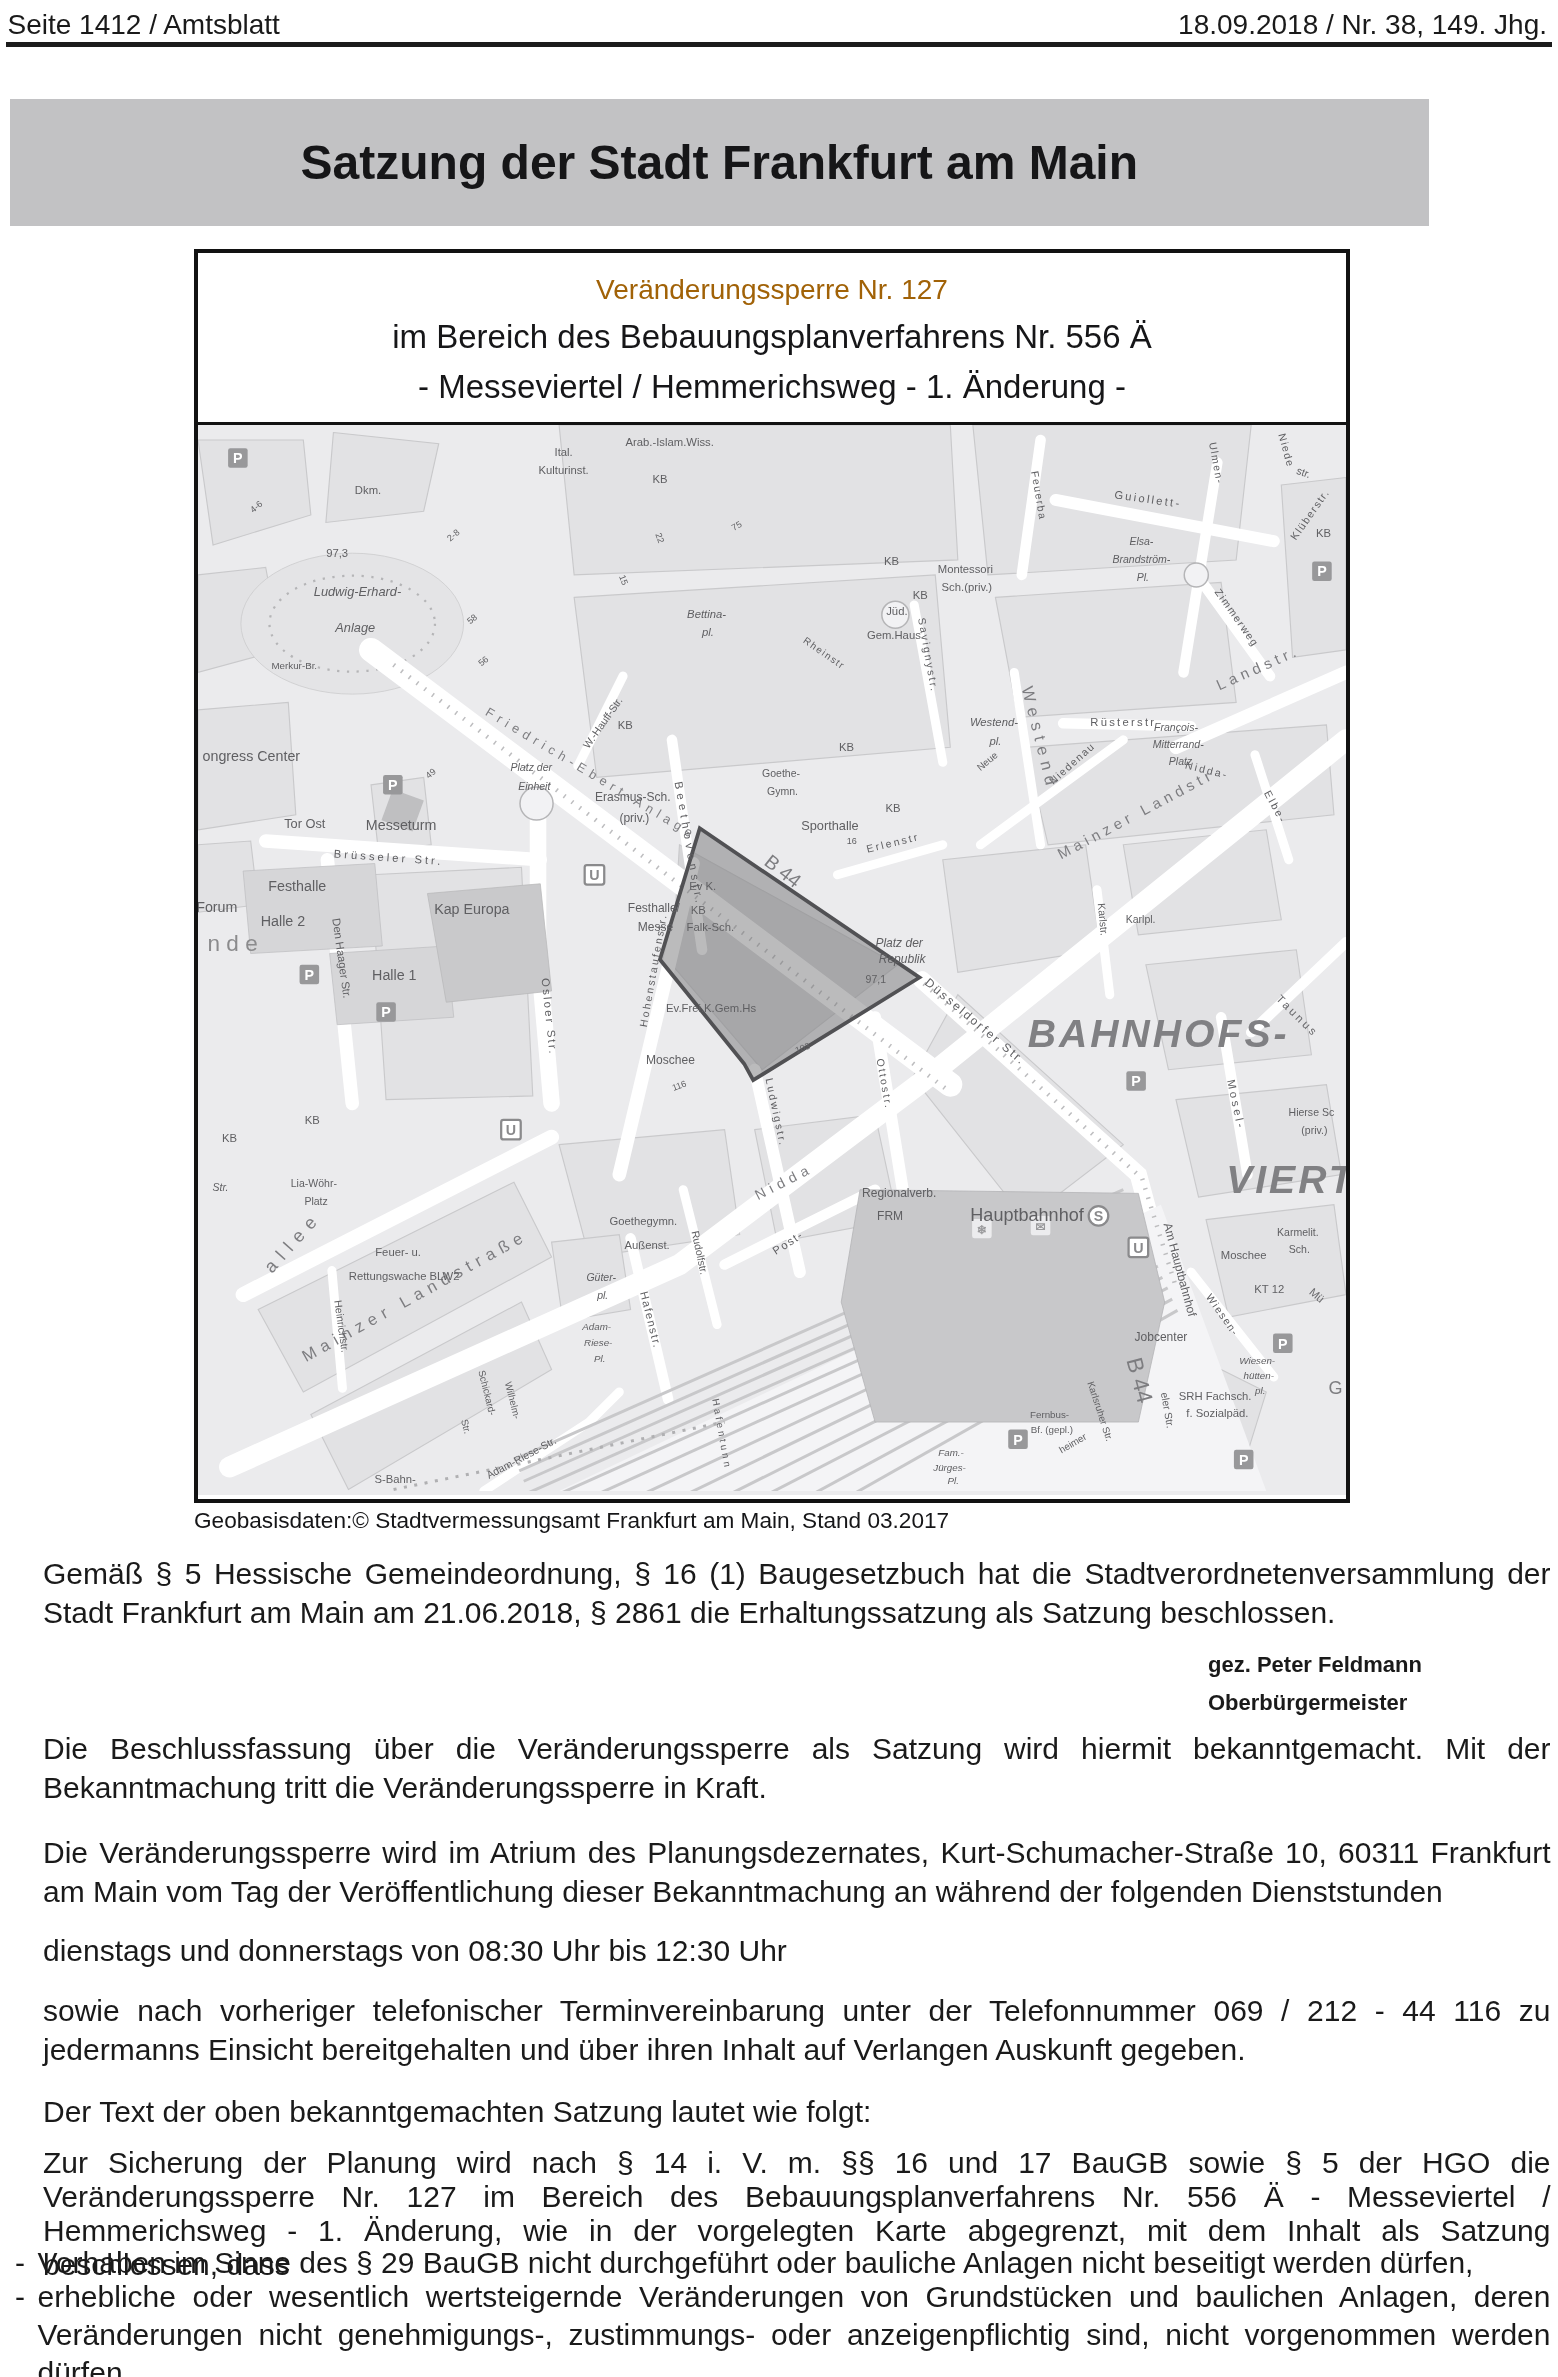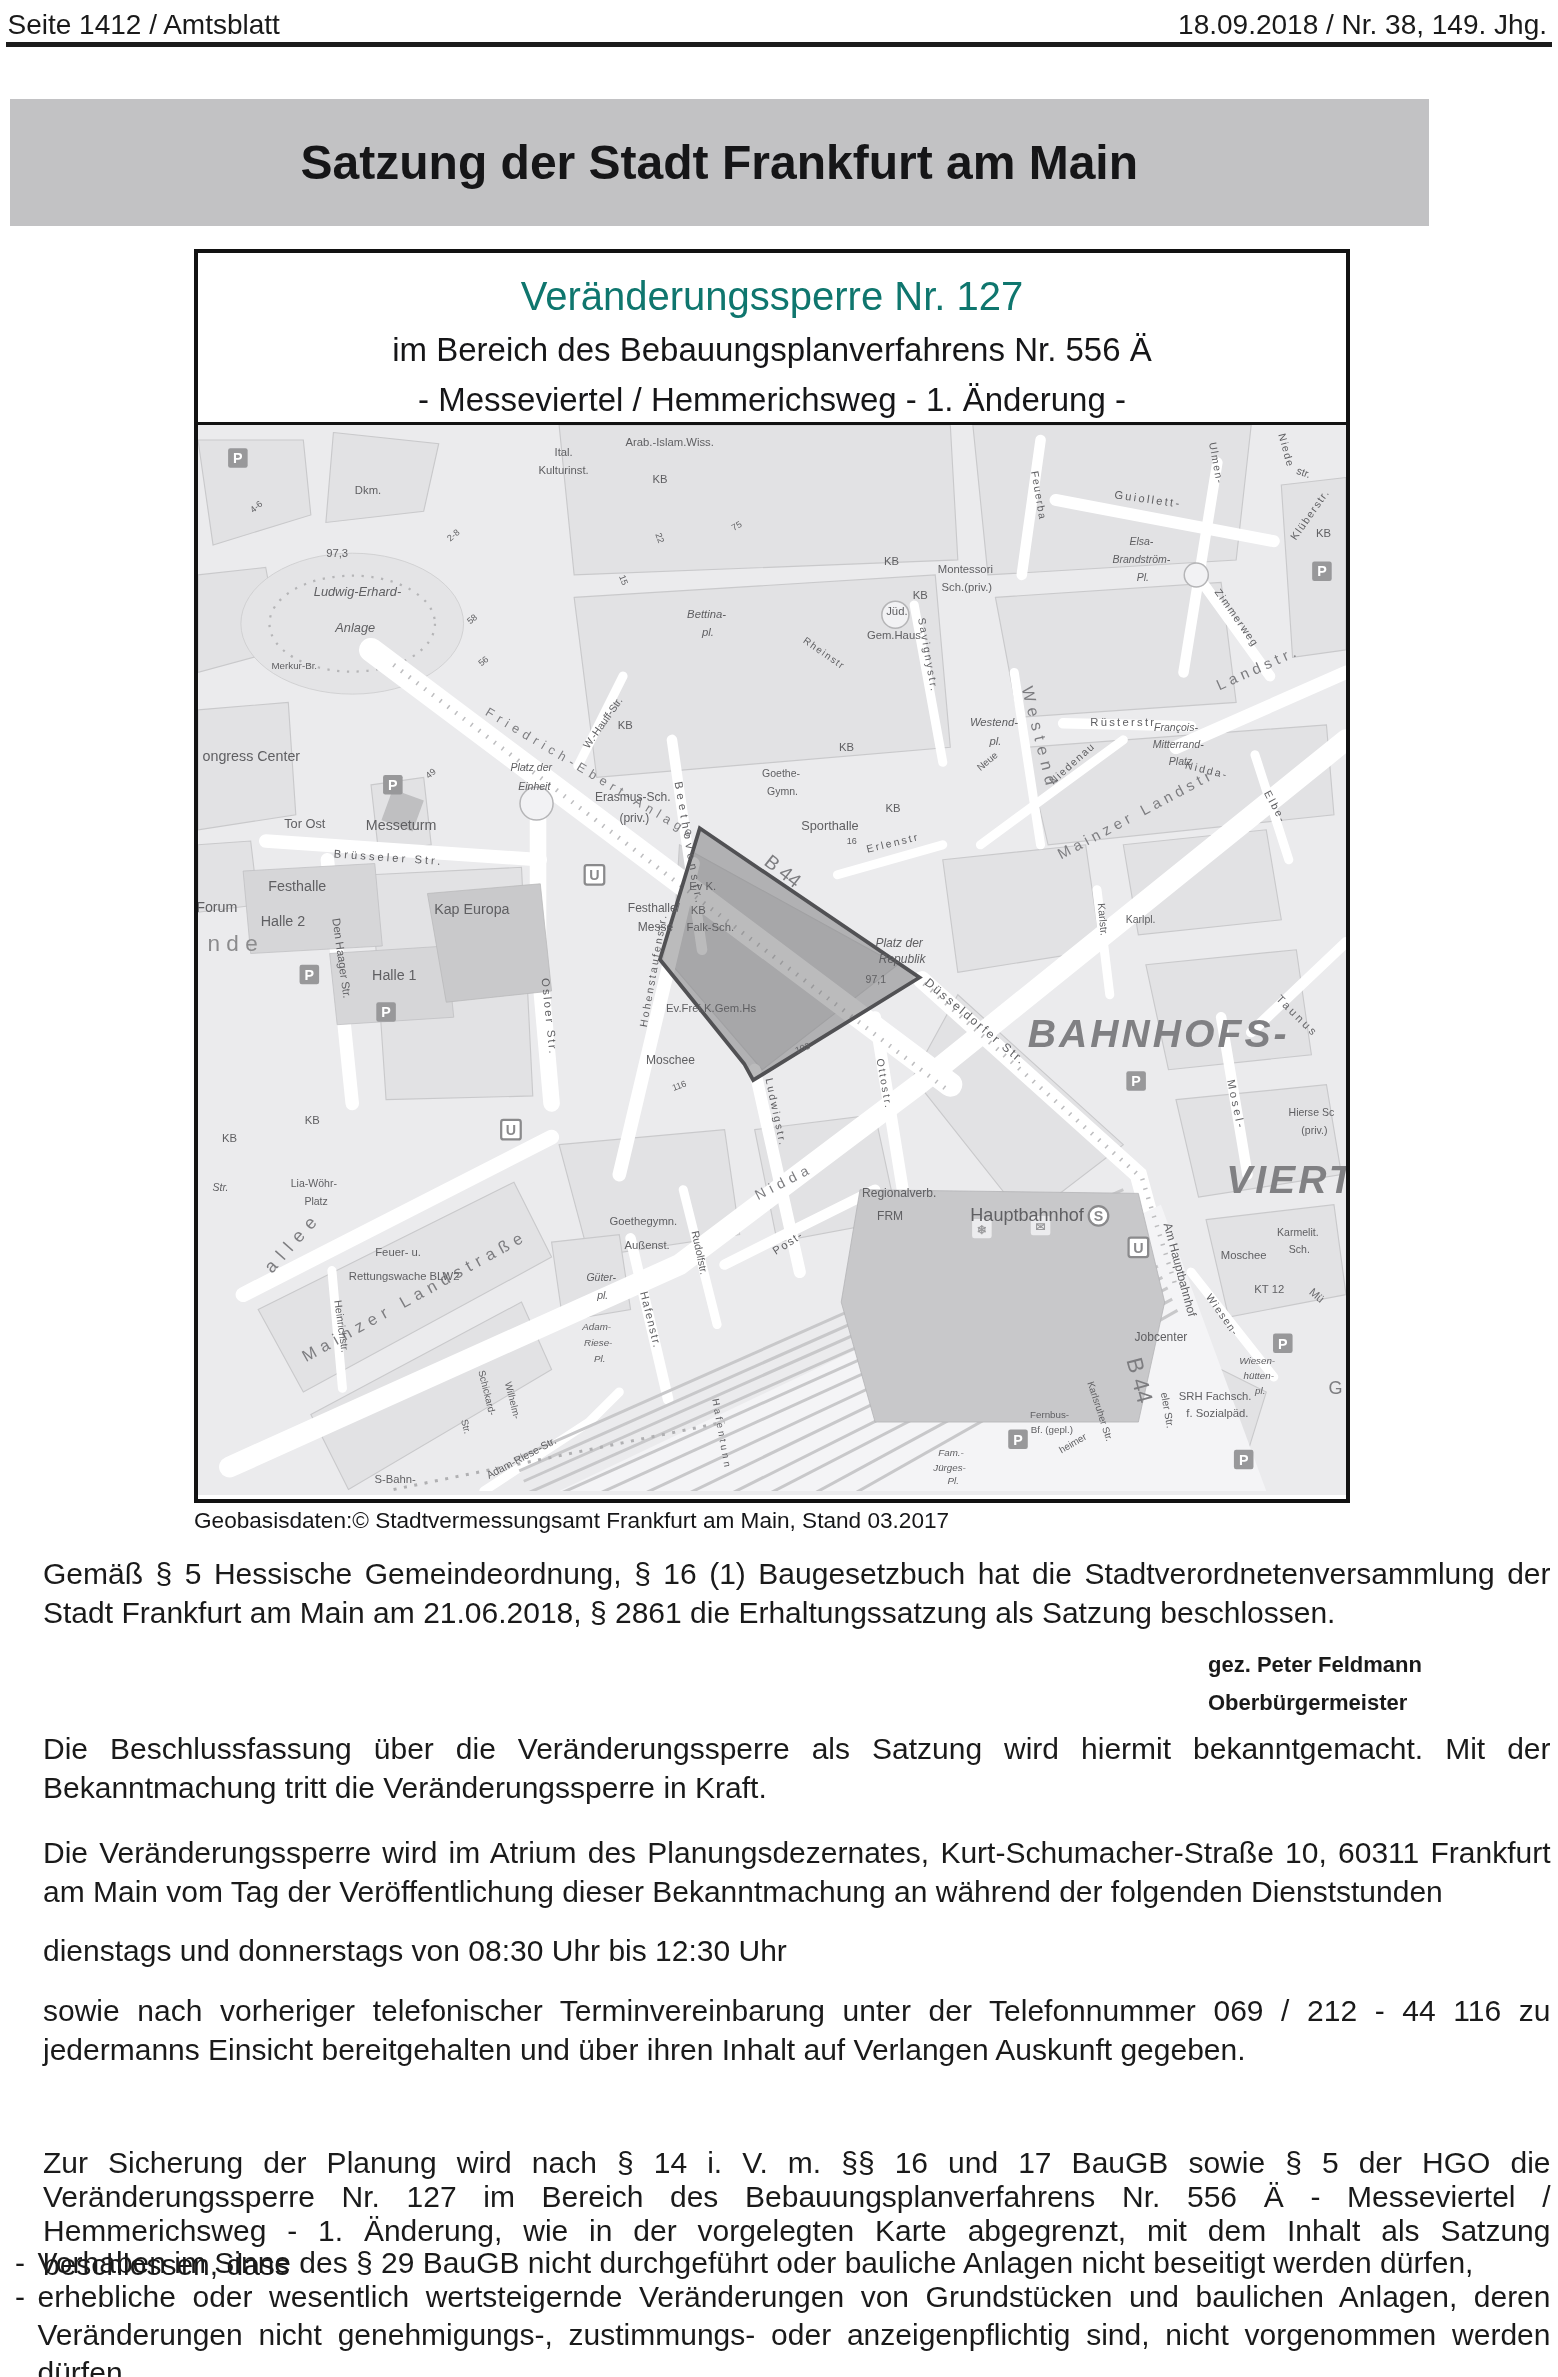--- a/index.html
+++ b/index.html
@@ -8,21 +8,21 @@
   .hdr{position:absolute;top:9px;font-size:28px;letter-spacing:0;}
   .hdr-left{left:7.5px;}
   .hdr-right{right:11px;text-align:right;}
   .hdr-rule{position:absolute;top:42px;left:6px;right:6px;height:5.3px;background:#1c1c1c;}
   .banner{position:absolute;left:9.8px;top:99px;width:1419px;height:127px;background:#c2c2c4;
           display:flex;align-items:center;justify-content:center;}
   .banner-title{font-size:48px;font-weight:bold;color:#161618;letter-spacing:0;}
   .figure-box{position:absolute;left:194px;top:249px;width:1148px;height:1246px;
               border:4.5px solid #121212;box-sizing:content-box;background:#fff;}
   .fig-title{height:172px;border-bottom:3.8px solid #121212;text-align:center;padding-top:15px;box-sizing:border-box;}
-  .fig-t1{font-size:40px;margin:6px 0 10.5px 0;color:#0f766e;}
+  .fig-t1{font-size:28px;margin:6px 0 10.5px 0;color:#a16207;}
   .fig-t2,.fig-t3{font-size:33px;margin:12px 0;color:#161618;}
   .map-wrap{position:relative;width:1148px;height:1070px;overflow:hidden;background:#ebebed;}
   .map-wrap svg{display:block;}
   .caption{position:absolute;left:194px;top:1508px;font-size:22.6px;color:#161618;}
   .para{position:absolute;left:11px;right:7.5px;font-size:30px;line-height:39px;text-align:justify;margin-left:32px;}
   .para.single{text-align:left;}
   .sig{position:absolute;left:1208px;font-size:22px;line-height:38px;font-weight:bold;text-align:left;}
   .bullet{position:absolute;left:7.5px;right:7.5px;font-size:30px;line-height:38px;text-align:justify;
           padding-left:30px;box-sizing:border-box;}
   .bullet .dash{position:absolute;left:7.5px;top:0;}
@@ -389,20 +389,21 @@
 
   <div class="sig" style="top:1646px;">
     <div>gez. Peter Feldmann</div>
     <div>Oberbürgermeister</div>
   </div>
 
   <div class="para" style="top:1729px;">Die Beschlussfassung über die Veränderungssperre als Satzung wird hiermit bekanntgemacht. Mit der Bekanntmachung tritt die Veränderungssperre in Kraft.</div>
   <div class="para" style="top:1833px;">Die Veränderungssperre wird im Atrium des Planungsdezernates, Kurt-Schumacher-Straße 10, 60311 Frankfurt am Main vom Tag der Veröffentlichung dieser Bekanntmachung an während der folgenden Dienststunden</div>
   <div class="para single" style="top:1931px;">dienstags und donnerstags von 08:30 Uhr bis 12:30 Uhr</div>
   <div class="para" style="top:1991px;">sowie nach vorheriger telefonischer Terminvereinbarung unter der Telefonnummer 069 / 212 - 44 116 zu jedermanns Einsicht bereitgehalten und über ihren Inhalt auf Verlangen Auskunft gegeben.</div>
+  <div class="para single" style="top:2092px;">Der Text der oben bekanntgemachten Satzung lautet wie folgt:</div>
   <div class="para" style="top:2146px;line-height:34px;">Zur Sicherung der Planung wird nach § 14 i. V. m. §§ 16 und 17 BauGB sowie § 5 der HGO die Veränderungssperre Nr. 127 im Bereich des Bebauungsplanverfahrens Nr. 556 Ä - Messeviertel / Hemmerichsweg - 1. Änderung, wie in der vorgelegten Karte abgegrenzt, mit dem Inhalt als Satzung beschlossen, dass</div>
 
   <div class="bullet" style="top:2244px;">
     <span class="dash">-</span>
     <span>Vorhaben im Sinne des § 29 BauGB nicht durchgeführt oder bauliche Anlagen nicht beseitigt werden dürfen,</span>
   </div>
   <div class="bullet" style="top:2278px;">
     <span class="dash">-</span>
     <span>erhebliche oder wesentlich wertsteigernde Veränderungen von Grundstücken und baulichen Anlagen, deren Veränderungen nicht genehmigungs-, zustimmungs- oder anzeigenpflichtig sind, nicht vorgenommen werden dürfen.</span>
   </div>

